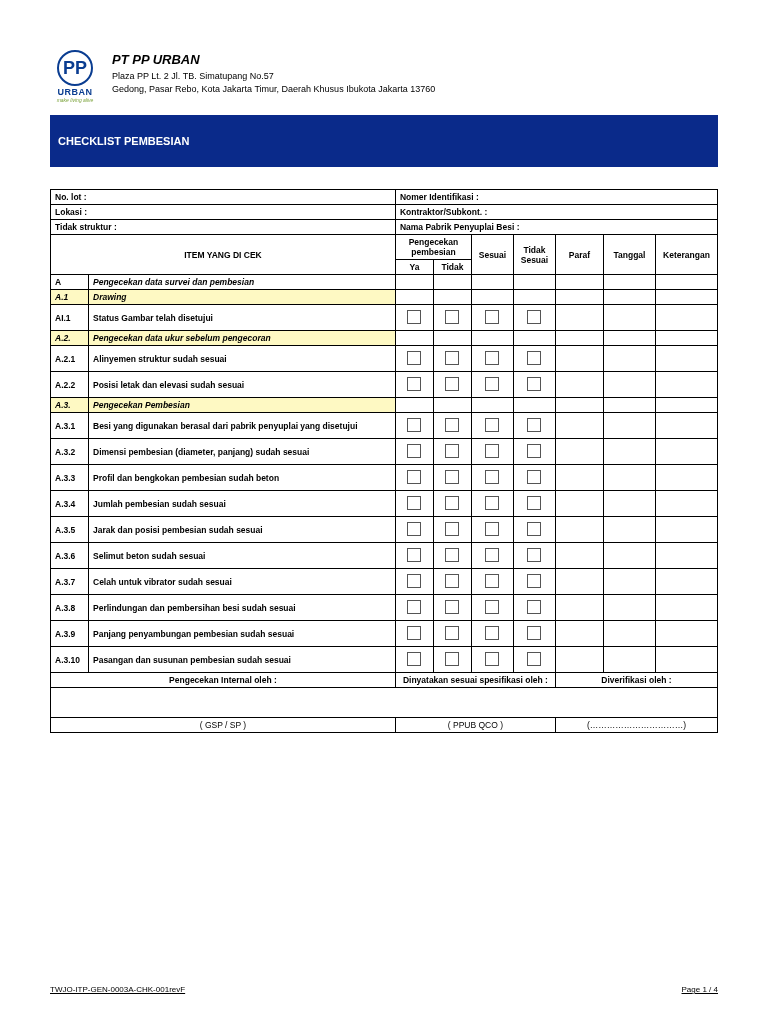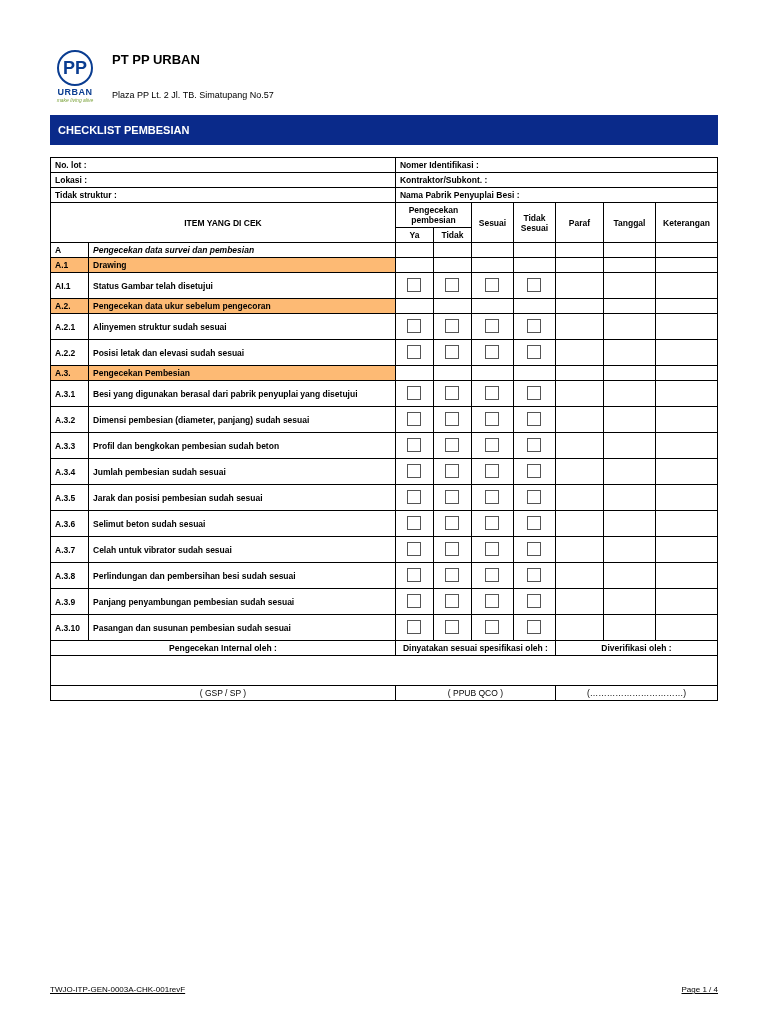--- a/index.html
+++ b/index.html
@@ -34,45 +34,45 @@
     font-size: 9px;
     font-weight: bold;
     letter-spacing: 0.5px;
   }
   .logo-tag {
     color: #7aa23a;
     font-size: 5px;
     font-style: italic;
   }
   .company { font-size: 9px; line-height: 1.5; }
-  .company-name { font-weight: bold; font-size: 13px; margin-bottom: 19px; }
+  .company-name { font-weight: bold; font-size: 13px; margin-bottom: 0; font-style: italic; }
 
   .title-bar {
     background: #0a2a8a;
     color: #fff;
     font-weight: bold;
     font-size: 11px;
-    padding: 9px 8px;
-    margin-bottom: 12px;
+    padding: 20px 8px;
+    margin-bottom: 22px;
   }
 
   table.main {
     width: 100%;
     border-collapse: collapse;
     table-layout: fixed;
   }
   table.main td, table.main th {
     border: 1px solid #000;
     padding: 2px 4px;
     vertical-align: middle;
     font-size: 8.5px;
   }
   .info-label { font-weight: bold; }
   .hdr { text-align: center; font-weight: bold; }
-  .section-hdr { background: #fdba74; font-weight: bold; }
+  .section-hdr { background: #fef9c3; font-weight: bold; font-style: italic; }
   .section-hdr-main { font-weight: bold; font-style: italic; }
   .item-code { font-weight: bold; width: 38px; }
   .item-desc { font-weight: bold; }
   .checkbox-cell { text-align: center; height: 26px; }
   .checkbox {
     display: inline-block;
     width: 14px; height: 14px;
     border: 1px solid #555;
     background: #fff;
   }
@@ -94,20 +94,21 @@
 
 <div class="header">
   <div class="logo">
     <div class="logo-circle">PP</div>
     <div class="logo-text">URBAN</div>
     <div class="logo-tag">make living alive</div>
   </div>
   <div class="company">
     <div class="company-name">PT PP URBAN</div>
     <div>Plaza PP Lt. 2 Jl. TB. Simatupang No.57</div>
+    <div>Gedong, Pasar Rebo, Kota Jakarta Timur, Daerah Khusus Ibukota Jakarta 13760</div>
   </div>
 </div>
 
 <div class="title-bar">CHECKLIST PEMBESIAN</div>
 
 <table class="main">
   <colgroup>
     <col style="width:38px">
     <col>
     <col style="width:38px">

